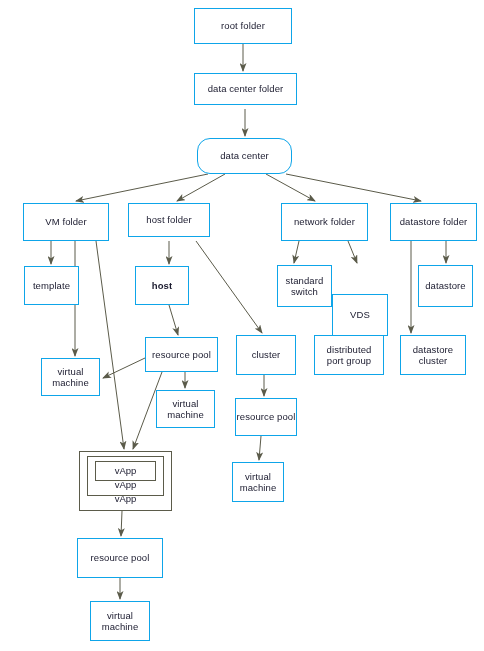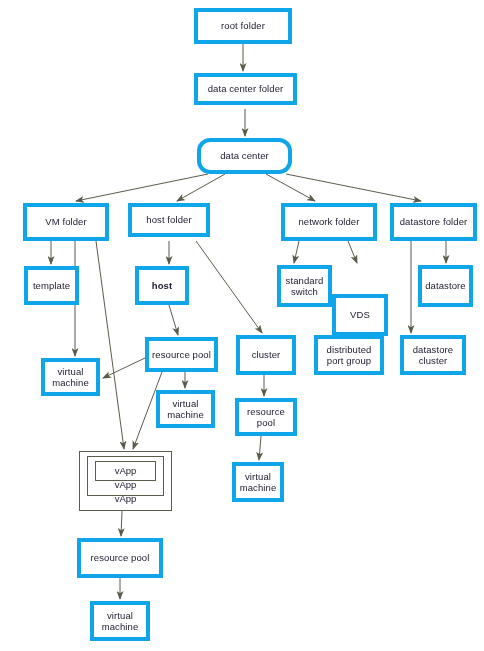--- a/index.html
+++ b/index.html
@@ -22,21 +22,21 @@
     position: absolute;
     left: 0;
     top: 0;
     width: 484px;
     height: 651px;
     pointer-events: none;
   }
   .node {
     position: absolute;
     box-sizing: border-box;
-    border: 4px solid #0ea5e9;
+    border: 1px solid #0ea5e9;
     background: #ffffff;
     color: #1a1a2e;
     font-size: 9.5px;
     line-height: 11.5px;
     display: flex;
     align-items: center;
     justify-content: center;
     text-align: center;
     white-space: pre-line;
     letter-spacing: 0.1px;
@@ -135,21 +135,21 @@
   <div class="node" style="left:194px;top:8px;width:98px;height:36px;">root folder</div>
 
   <div class="node" style="left:194px;top:73px;width:103px;height:32px;">data center folder</div>
 
   <div class="node" style="left:197px;top:138px;width:95px;height:36px;border-radius:13px;">data center</div>
 
   <div class="node" style="left:23px;top:203px;width:86px;height:38px;">VM folder</div>
 
   <div class="node" style="left:128px;top:203px;width:82px;height:34px;">host folder</div>
 
-  <div class="node" style="left:281px;top:203px;width:96px;height:38px;text-align:right;">network folder</div>
+  <div class="node" style="left:281px;top:203px;width:87px;height:38px;text-align:right;">network folder</div>
 
   <div class="node" style="left:390px;top:203px;width:87px;height:38px;">datastore folder</div>
 
   <div class="node" style="left:24px;top:266px;width:55px;height:39px;">template</div>
 
   <div class="node" style="left:135px;top:266px;width:54px;height:39px;font-weight:bold;">host</div>
 
   <div class="node" style="left:277px;top:265px;width:55px;height:42px;">standard
 switch</div>
 

